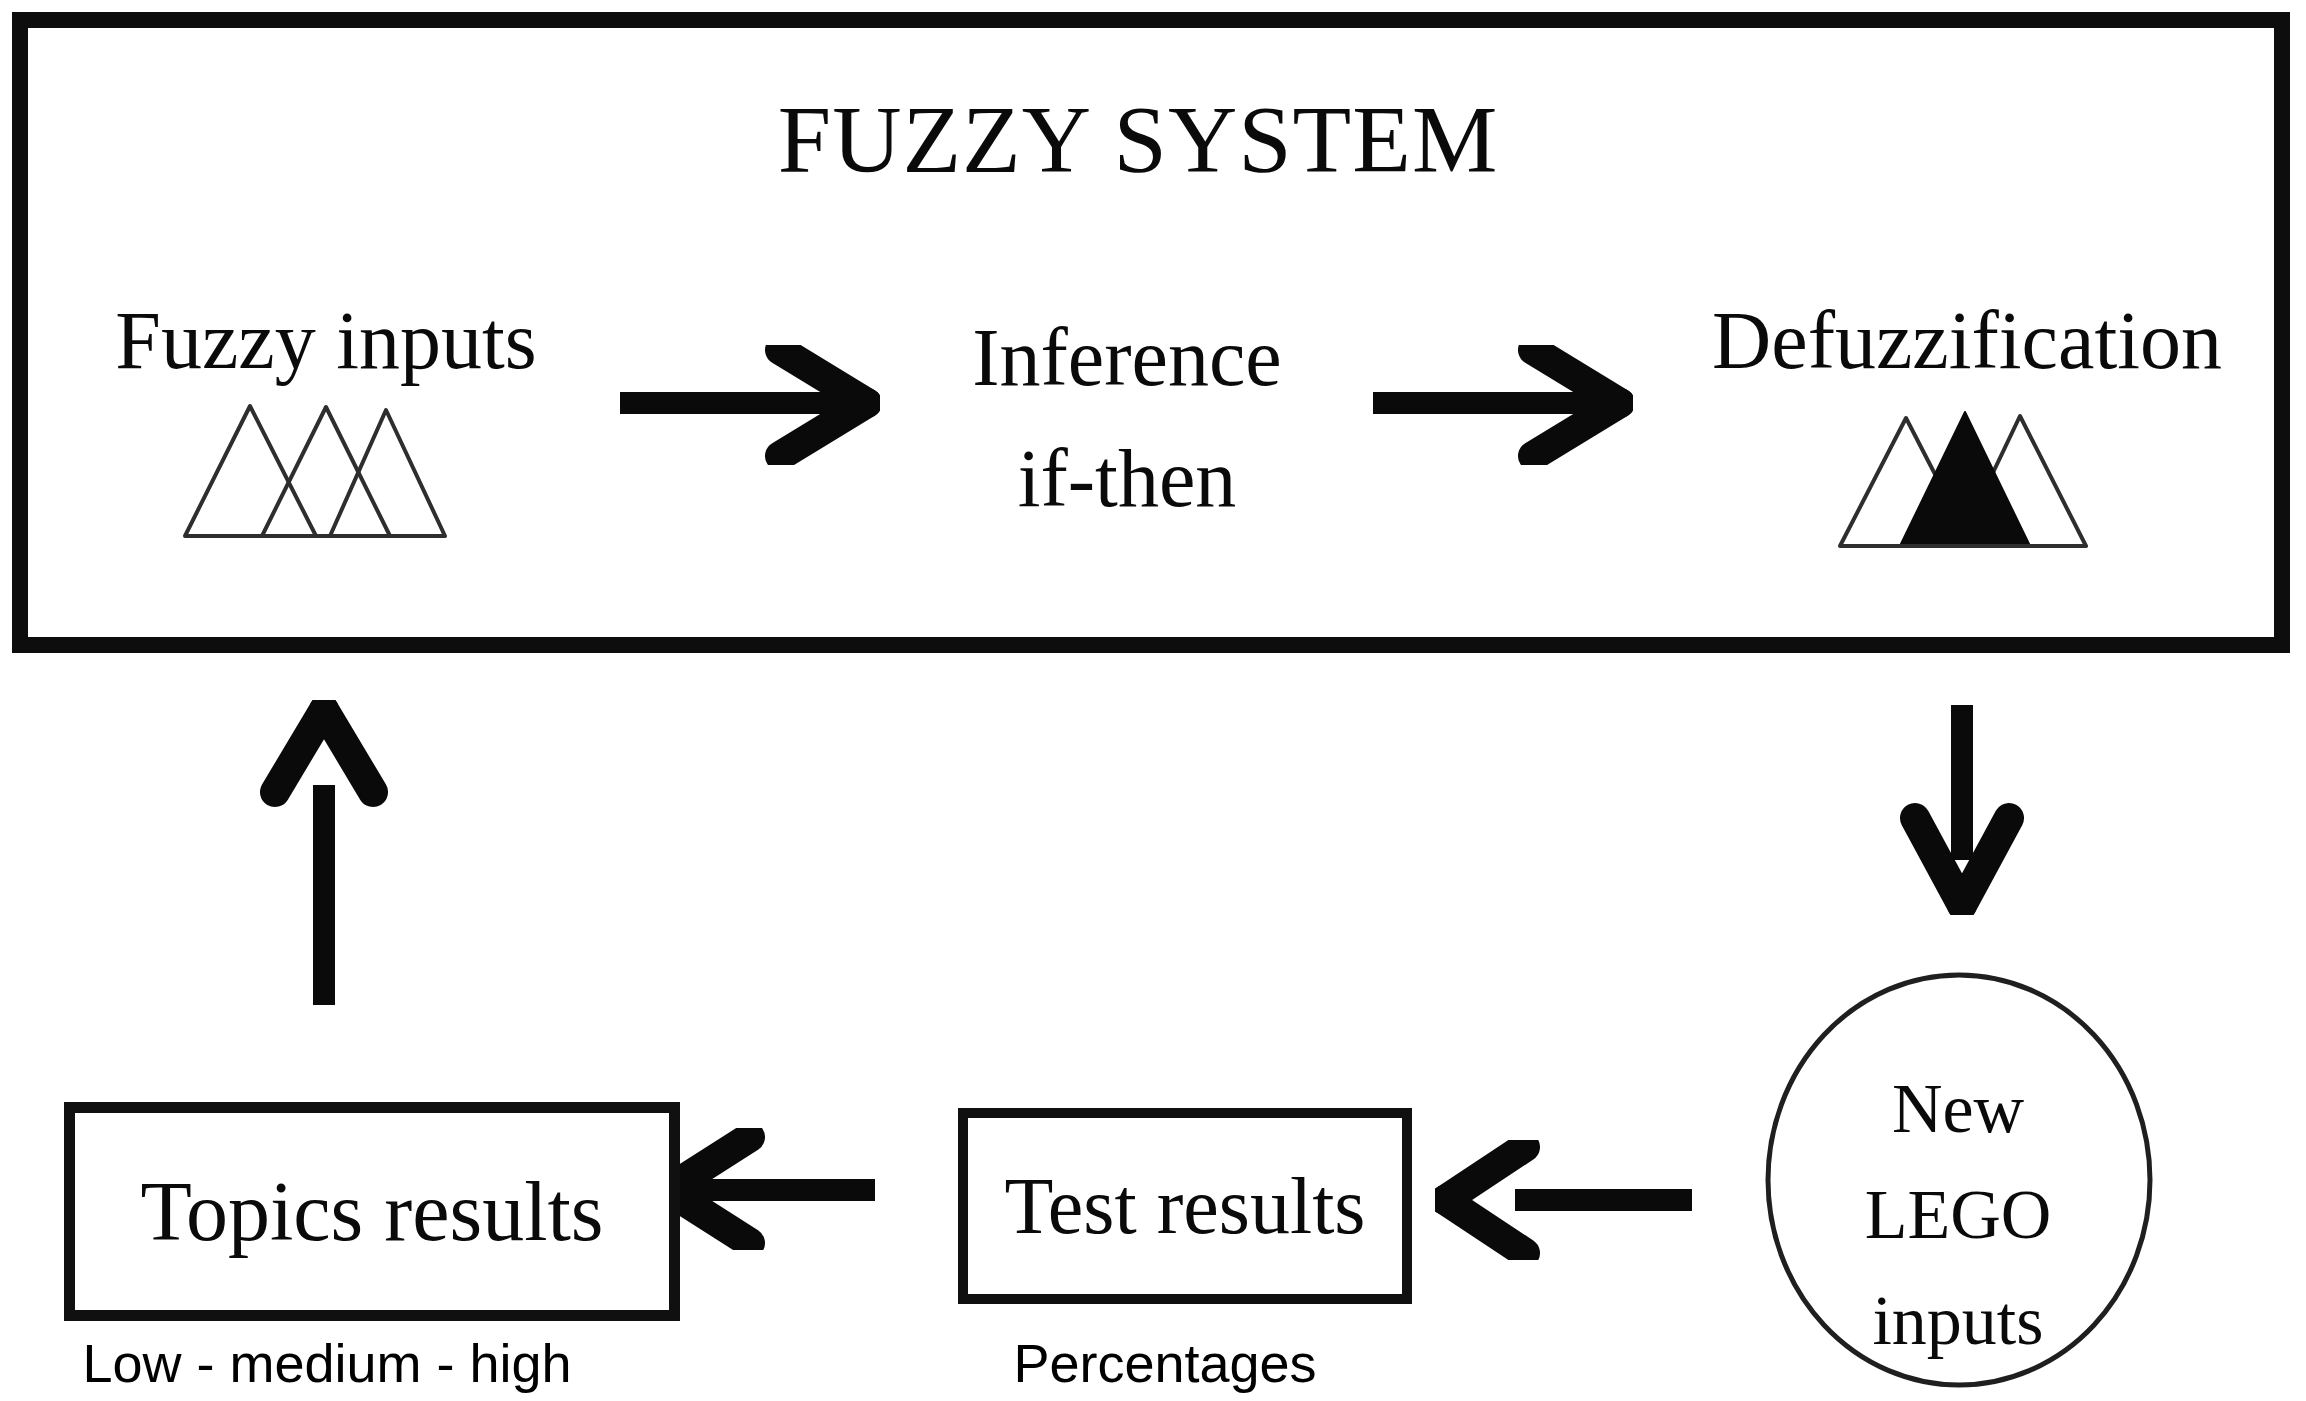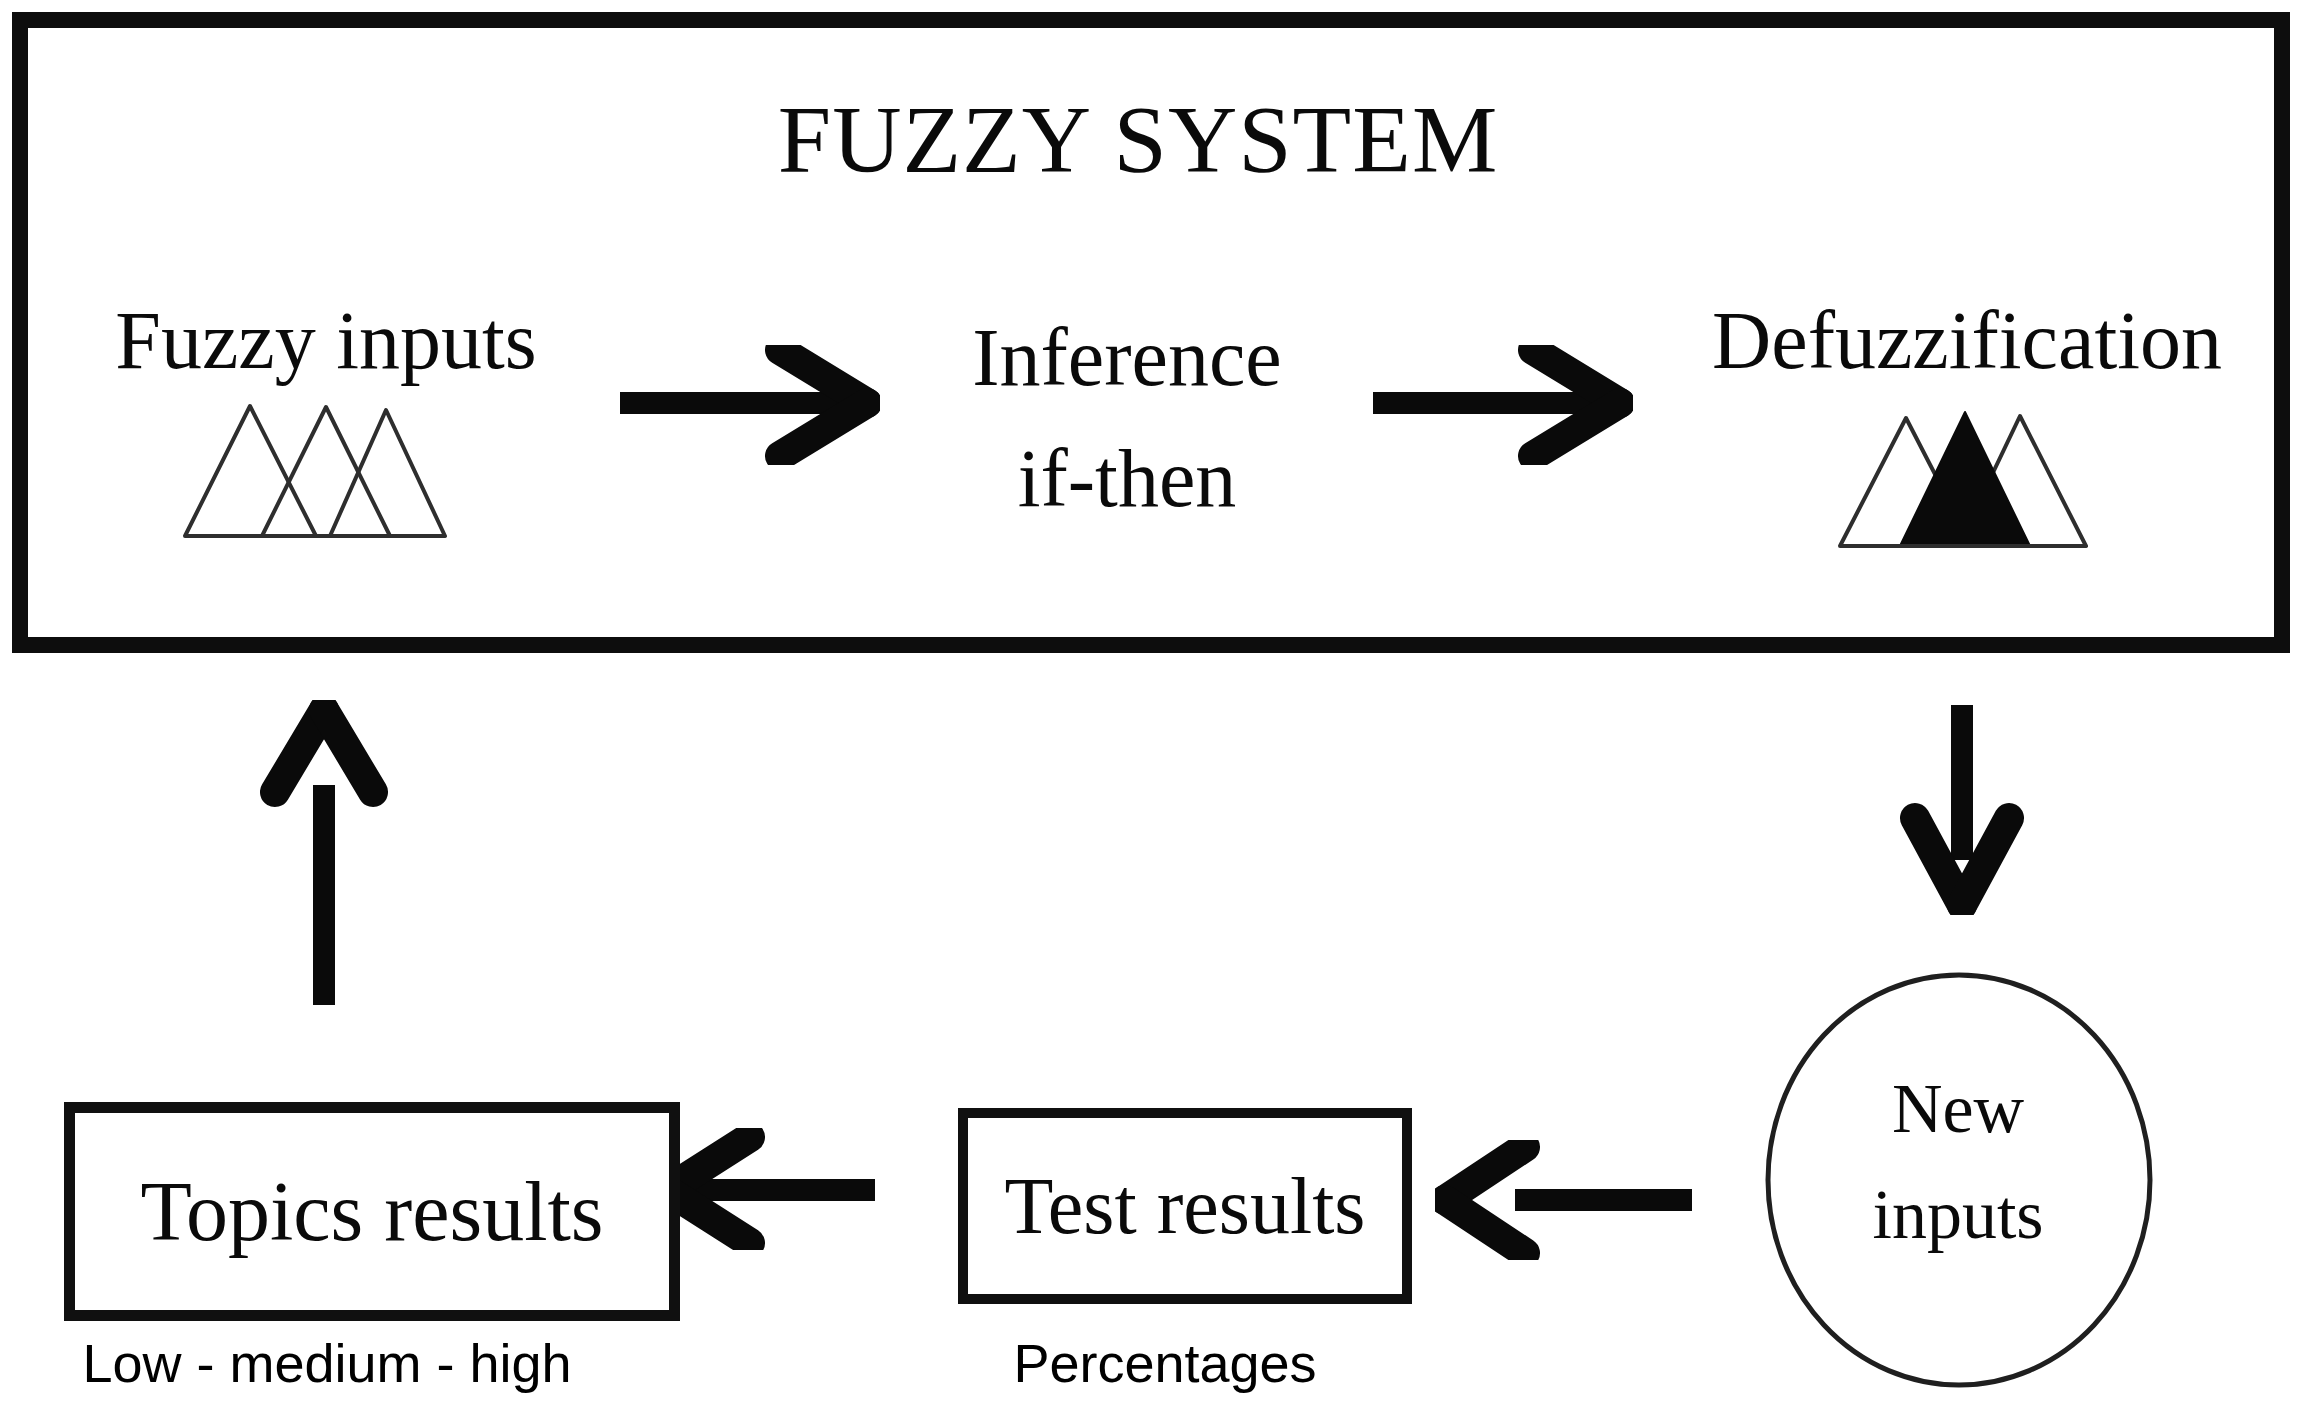--- a/index.html
+++ b/index.html
@@ -132,20 +132,21 @@
     <line x1="67" y1="5" x2="67" y2="160" stroke="#0a0a0a" stroke-width="22"></line>
     <line x1="20" y1="118" x2="67" y2="205" stroke="#0a0a0a" stroke-width="30" stroke-linecap="round"></line>
     <line x1="114" y1="118" x2="67" y2="205" stroke="#0a0a0a" stroke-width="30" stroke-linecap="round"></line>
   </svg>
 
   <svg class="abs" style="left:1763px; top:970px;" width="392" height="420">
     <ellipse cx="196" cy="210" rx="191" ry="205" fill="#ffffff" stroke="#1f1f1f" stroke-width="5"></ellipse>
   </svg>
   <div class="abs lego-circle-text center-x">
     <div>New</div>
+    <div>LEGO</div>
     <div>inputs</div>
   </div>
 
   <svg class="abs" style="left:1435px; top:1140px;" width="262" height="120">
     <line x1="80" y1="60" x2="257" y2="60" stroke="#0a0a0a" stroke-width="22"></line>
     <line x1="90" y1="7" x2="10" y2="60" stroke="#0a0a0a" stroke-width="30" stroke-linecap="round"></line>
     <line x1="90" y1="113" x2="10" y2="60" stroke="#0a0a0a" stroke-width="30" stroke-linecap="round"></line>
   </svg>
 
   <div class="abs result-box test-box">

